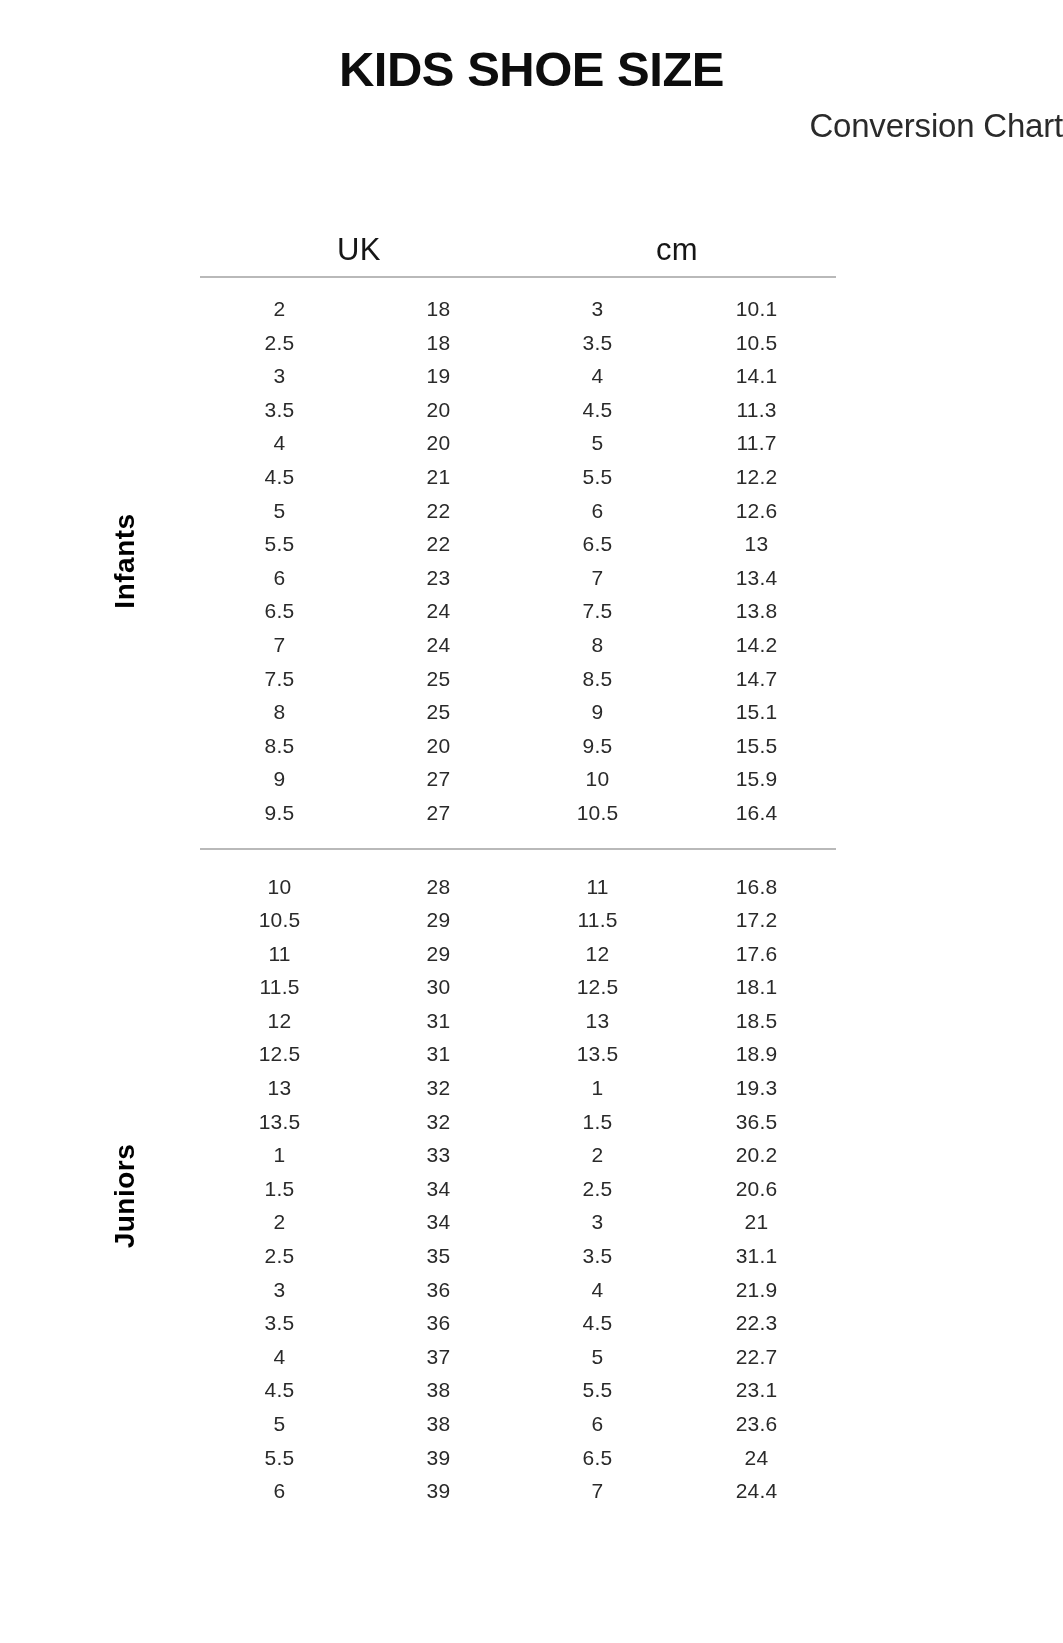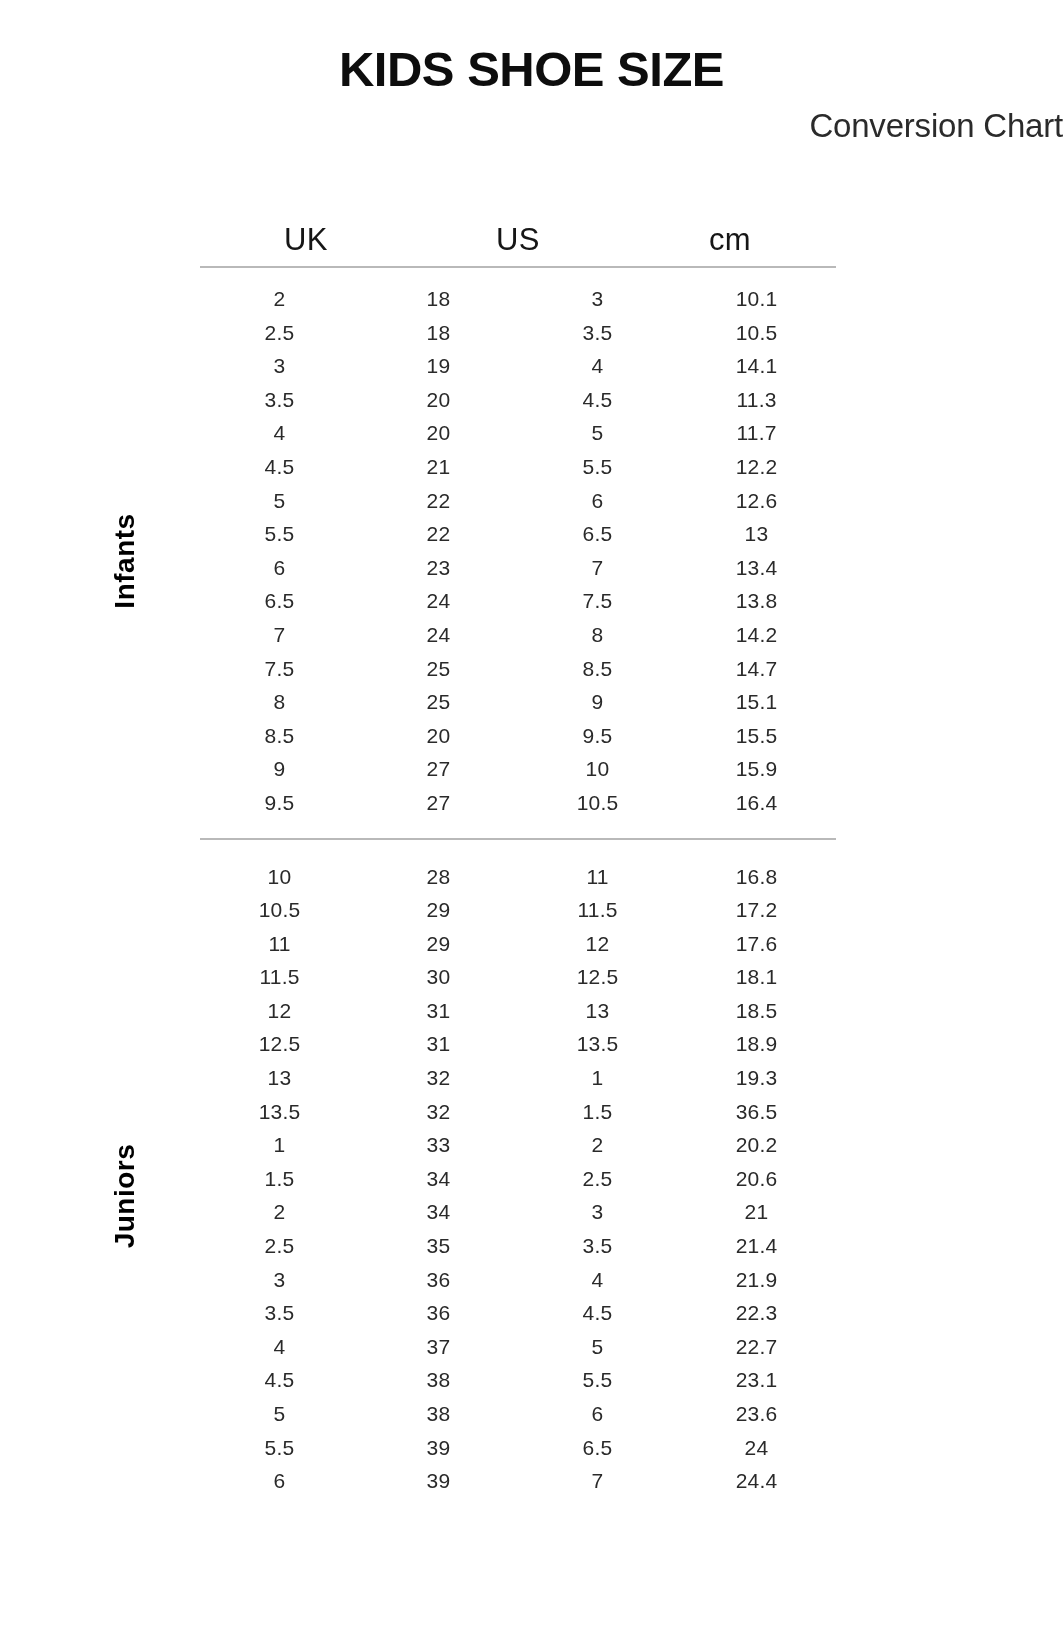--- a/index.html
+++ b/index.html
@@ -18,21 +18,21 @@
   .title-main{
     font-size:49px;font-weight:700;letter-spacing:-0.5px;
     color:#0d0d0d;line-height:1.06;margin:0;
   }
   .title-sub{
     font-size:33px;font-weight:400;letter-spacing:-0.2px;
     color:#2b2b2b;line-height:1.2;margin:10px 0 0 0;text-align:right;
   }
 
   
-  .table-wrap{position:absolute;left:200px;top:222px;width:636px;}
+  .table-wrap{position:absolute;left:200px;top:232px;width:636px;}
   .cols{display:flex;width:100%;}
   .col-cell{flex:1 1 0;text-align:center;}
 
   .head-row .col-cell{
     font-size:31px;font-weight:400;color:#161616;
     letter-spacing:0.4px;padding-bottom:8px;
   }
   .rule{
     height:2px;background:#b9b9b9;width:100%;
   }
@@ -70,21 +70,20 @@
     <div class="title-sub">Conversion Chart</div>
   </div>
 
   <div class="side-label" id="side-infants">Infants</div>
   <div class="side-label" id="side-juniors">Juniors</div>
 
   <div class="table-wrap">
 
     <div class="cols head-row">
       <div class="col-cell">UK</div>
-      <div class="col-cell">US</div>
       <div class="col-cell">cm</div>
     </div>
 
     <div class="rule"></div>
 
     <div class="spacer-head"></div>
 
     <div id="group-infants-body">
         <div class="cols body-row">
           <div class="col-cell">2</div>
@@ -252,21 +251,21 @@
         <div class="cols body-row">
           <div class="col-cell">2</div>
           <div class="col-cell">34</div>
           <div class="col-cell">3</div>
           <div class="col-cell">21</div>
         </div>
         <div class="cols body-row">
           <div class="col-cell">2.5</div>
           <div class="col-cell">35</div>
           <div class="col-cell">3.5</div>
-          <div class="col-cell">21.4</div>
+          <div class="col-cell">31.1</div>
         </div>
         <div class="cols body-row">
           <div class="col-cell">3</div>
           <div class="col-cell">36</div>
           <div class="col-cell">4</div>
           <div class="col-cell">21.9</div>
         </div>
         <div class="cols body-row">
           <div class="col-cell">3.5</div>
           <div class="col-cell">36</div>

